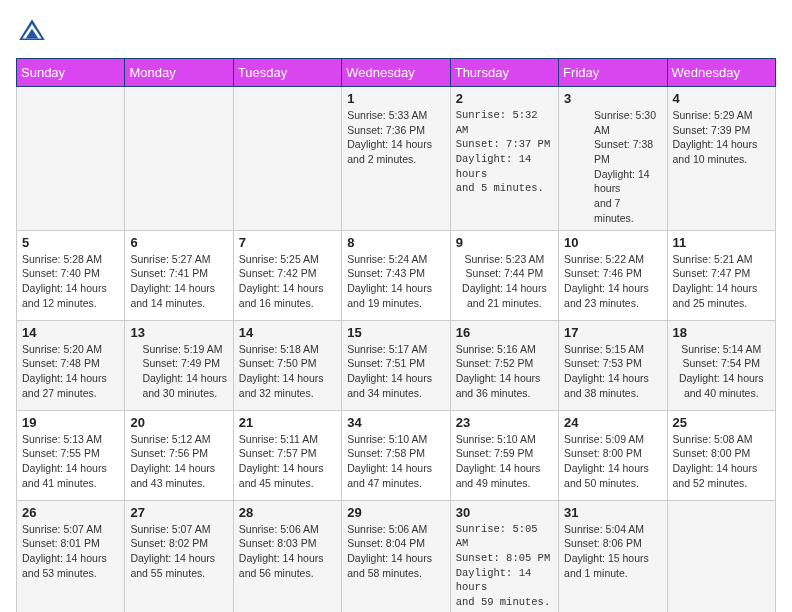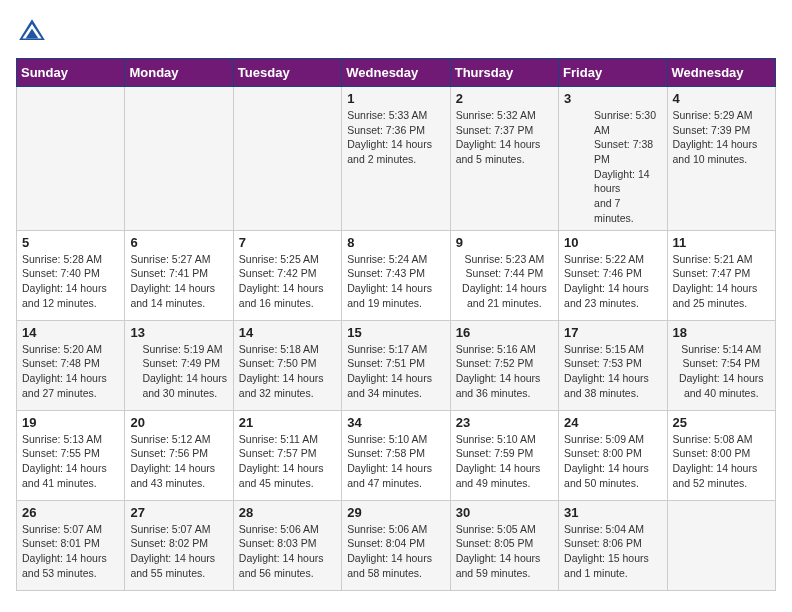--- a/index.html
+++ b/index.html
@@ -51,24 +51,24 @@
     .subtitle {
       font-size: 16px;
       color: #333;
     }
     table {
       width: 100%;
       border-collapse: collapse;
       table-layout: fixed;
     }
     thead tr th {
-      background-color: #701a75;
+      background-color: #d946ef;
       color: #fff;
       font-size: 13px;
-      font-weight: bold;
+      font-weight: normal;
       padding: 6px 4px;
       text-align: left;
       border: 1px solid #1a4080;
     }
     tbody tr td {
       border: 1px solid #ccc;
       vertical-align: top;
       padding: 4px 5px;
       font-size: 11px;
       color: #222;
@@ -133,21 +133,21 @@
         <td></td>
         <td>
           <span class="day-number">1</span>
           <div class="day-info" style="white-space: pre-line;">Sunrise: 5:33 AM
 Sunset: 7:36 PM
 Daylight: 14 hours
 and 2 minutes.</div>
         </td>
         <td>
           <span class="day-number">2</span>
-          <div class="day-info" style="white-space: pre-line;">Sunrise: 5:32 AM
+          <div class="day-info" style="white-space: pre-line; font-family: Liberation Mono, monospace;">Sunrise: 5:32 AM
 Sunset: 7:37 PM
 Daylight: 14 hours
 and 5 minutes.</div>
         </td>
         <td>
           <span class="day-number">3</span>
           <div class="day-info" style="white-space: pre-line; margin-left: 30px;">Sunrise: 5:30 AM
 Sunset: 7:38 PM
 Daylight: 14 hours
 and 7 minutes.</div>
@@ -337,21 +337,21 @@
         </td>
         <td>
           <span class="day-number">29</span>
           <div class="day-info" style="white-space: pre-line;">Sunrise: 5:06 AM
 Sunset: 8:04 PM
 Daylight: 14 hours
 and 58 minutes.</div>
         </td>
         <td>
           <span class="day-number">30</span>
-          <div class="day-info" style="white-space: pre-line;">Sunrise: 5:05 AM
+          <div class="day-info" style="white-space: pre-line; font-family: Liberation Mono, monospace;">Sunrise: 5:05 AM
 Sunset: 8:05 PM
 Daylight: 14 hours
 and 59 minutes.</div>
         </td>
         <td>
           <span class="day-number">31</span>
           <div class="day-info" style="white-space: pre-line;">Sunrise: 5:04 AM
 Sunset: 8:06 PM
 Daylight: 15 hours
 and 1 minute.</div>

